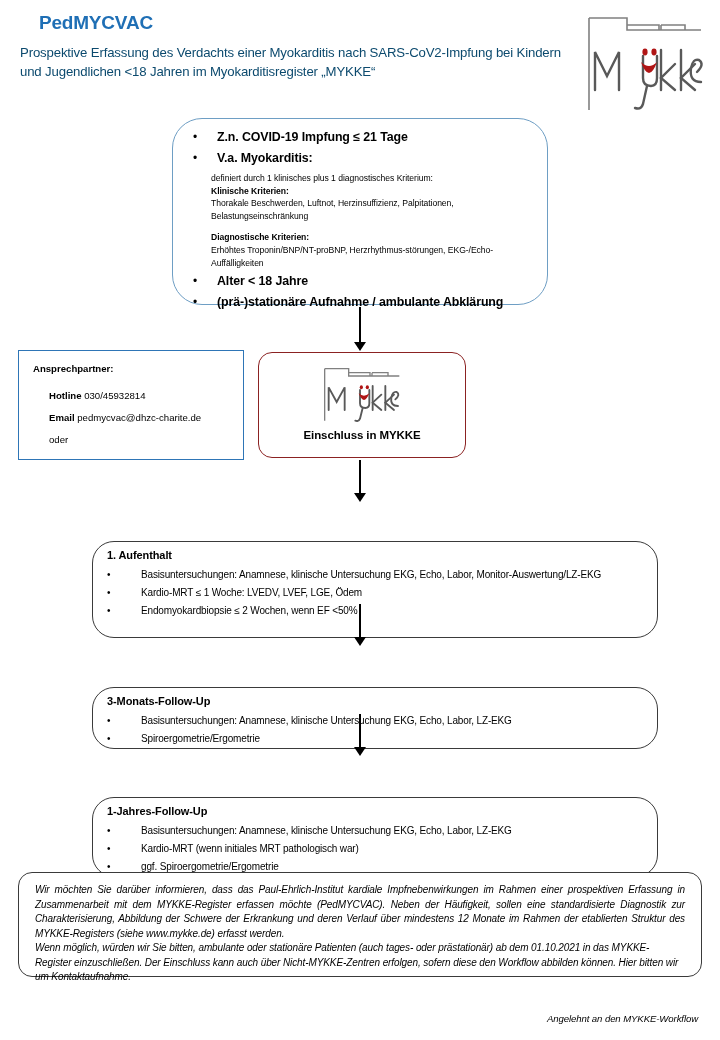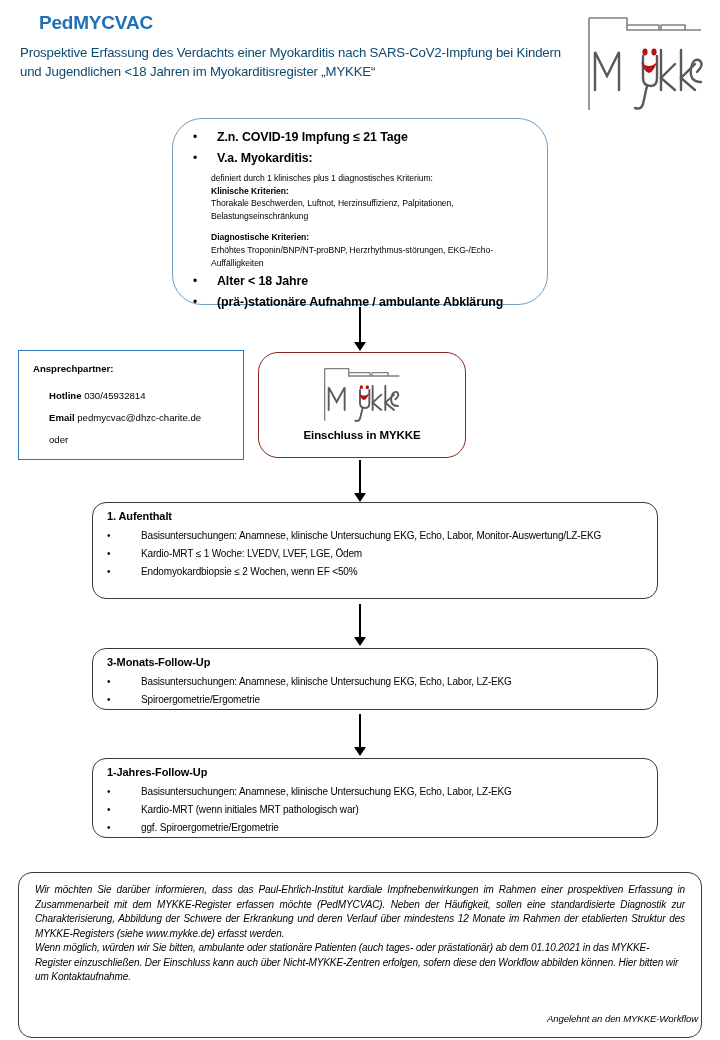--- a/index.html
+++ b/index.html
@@ -35,30 +35,30 @@
   .box-criteria{
     left:172px;top:118px;width:376px;height:187px;
     border:1.3px solid #6e9ec4;border-radius:30px;
   }
   .box-contact{
     left:18px;top:350px;width:226px;height:110px;
     border:1.4px solid #2E75B6;border-radius:0;
   }
   .box-inclusion{
     left:258px;top:352px;width:208px;height:106px;
-    border:1.5px solid #8B2222;border-radius:20px;
+    border:1.5px solid #8B2222;border-radius:14px;
   }
   .box-step{
-    border:1.3px solid #3a3a3a;border-radius:14px;
+    border:1.3px solid #3a3a3a;border-radius:22px;margin-top:39px;
   }
   .box-step1{left:92px;top:502px;width:566px;height:97px;}
   .box-step2{left:92px;top:648px;width:566px;height:62px;padding-left:34px;}
   .box-step3{left:92px;top:758px;width:566px;height:80px;}
   .box-footer{
-    left:18px;top:872px;width:684px;height:166px;
+    left:18px;top:872px;width:684px;height:105px;
     border:1.3px solid #3a3a3a;border-radius:14px;
   }
 
   
   .crit-list{position:absolute;left:10px;top:8px;right:6px;}
   .crit-row{display:flex;align-items:flex-start;margin-bottom:1px;}
   .bullet{
     display:inline-block;width:34px;flex:0 0 34px;text-align:left;
     padding-left:10px;box-sizing:border-box;
     font-size:12px;line-height:20px;color:#000;

